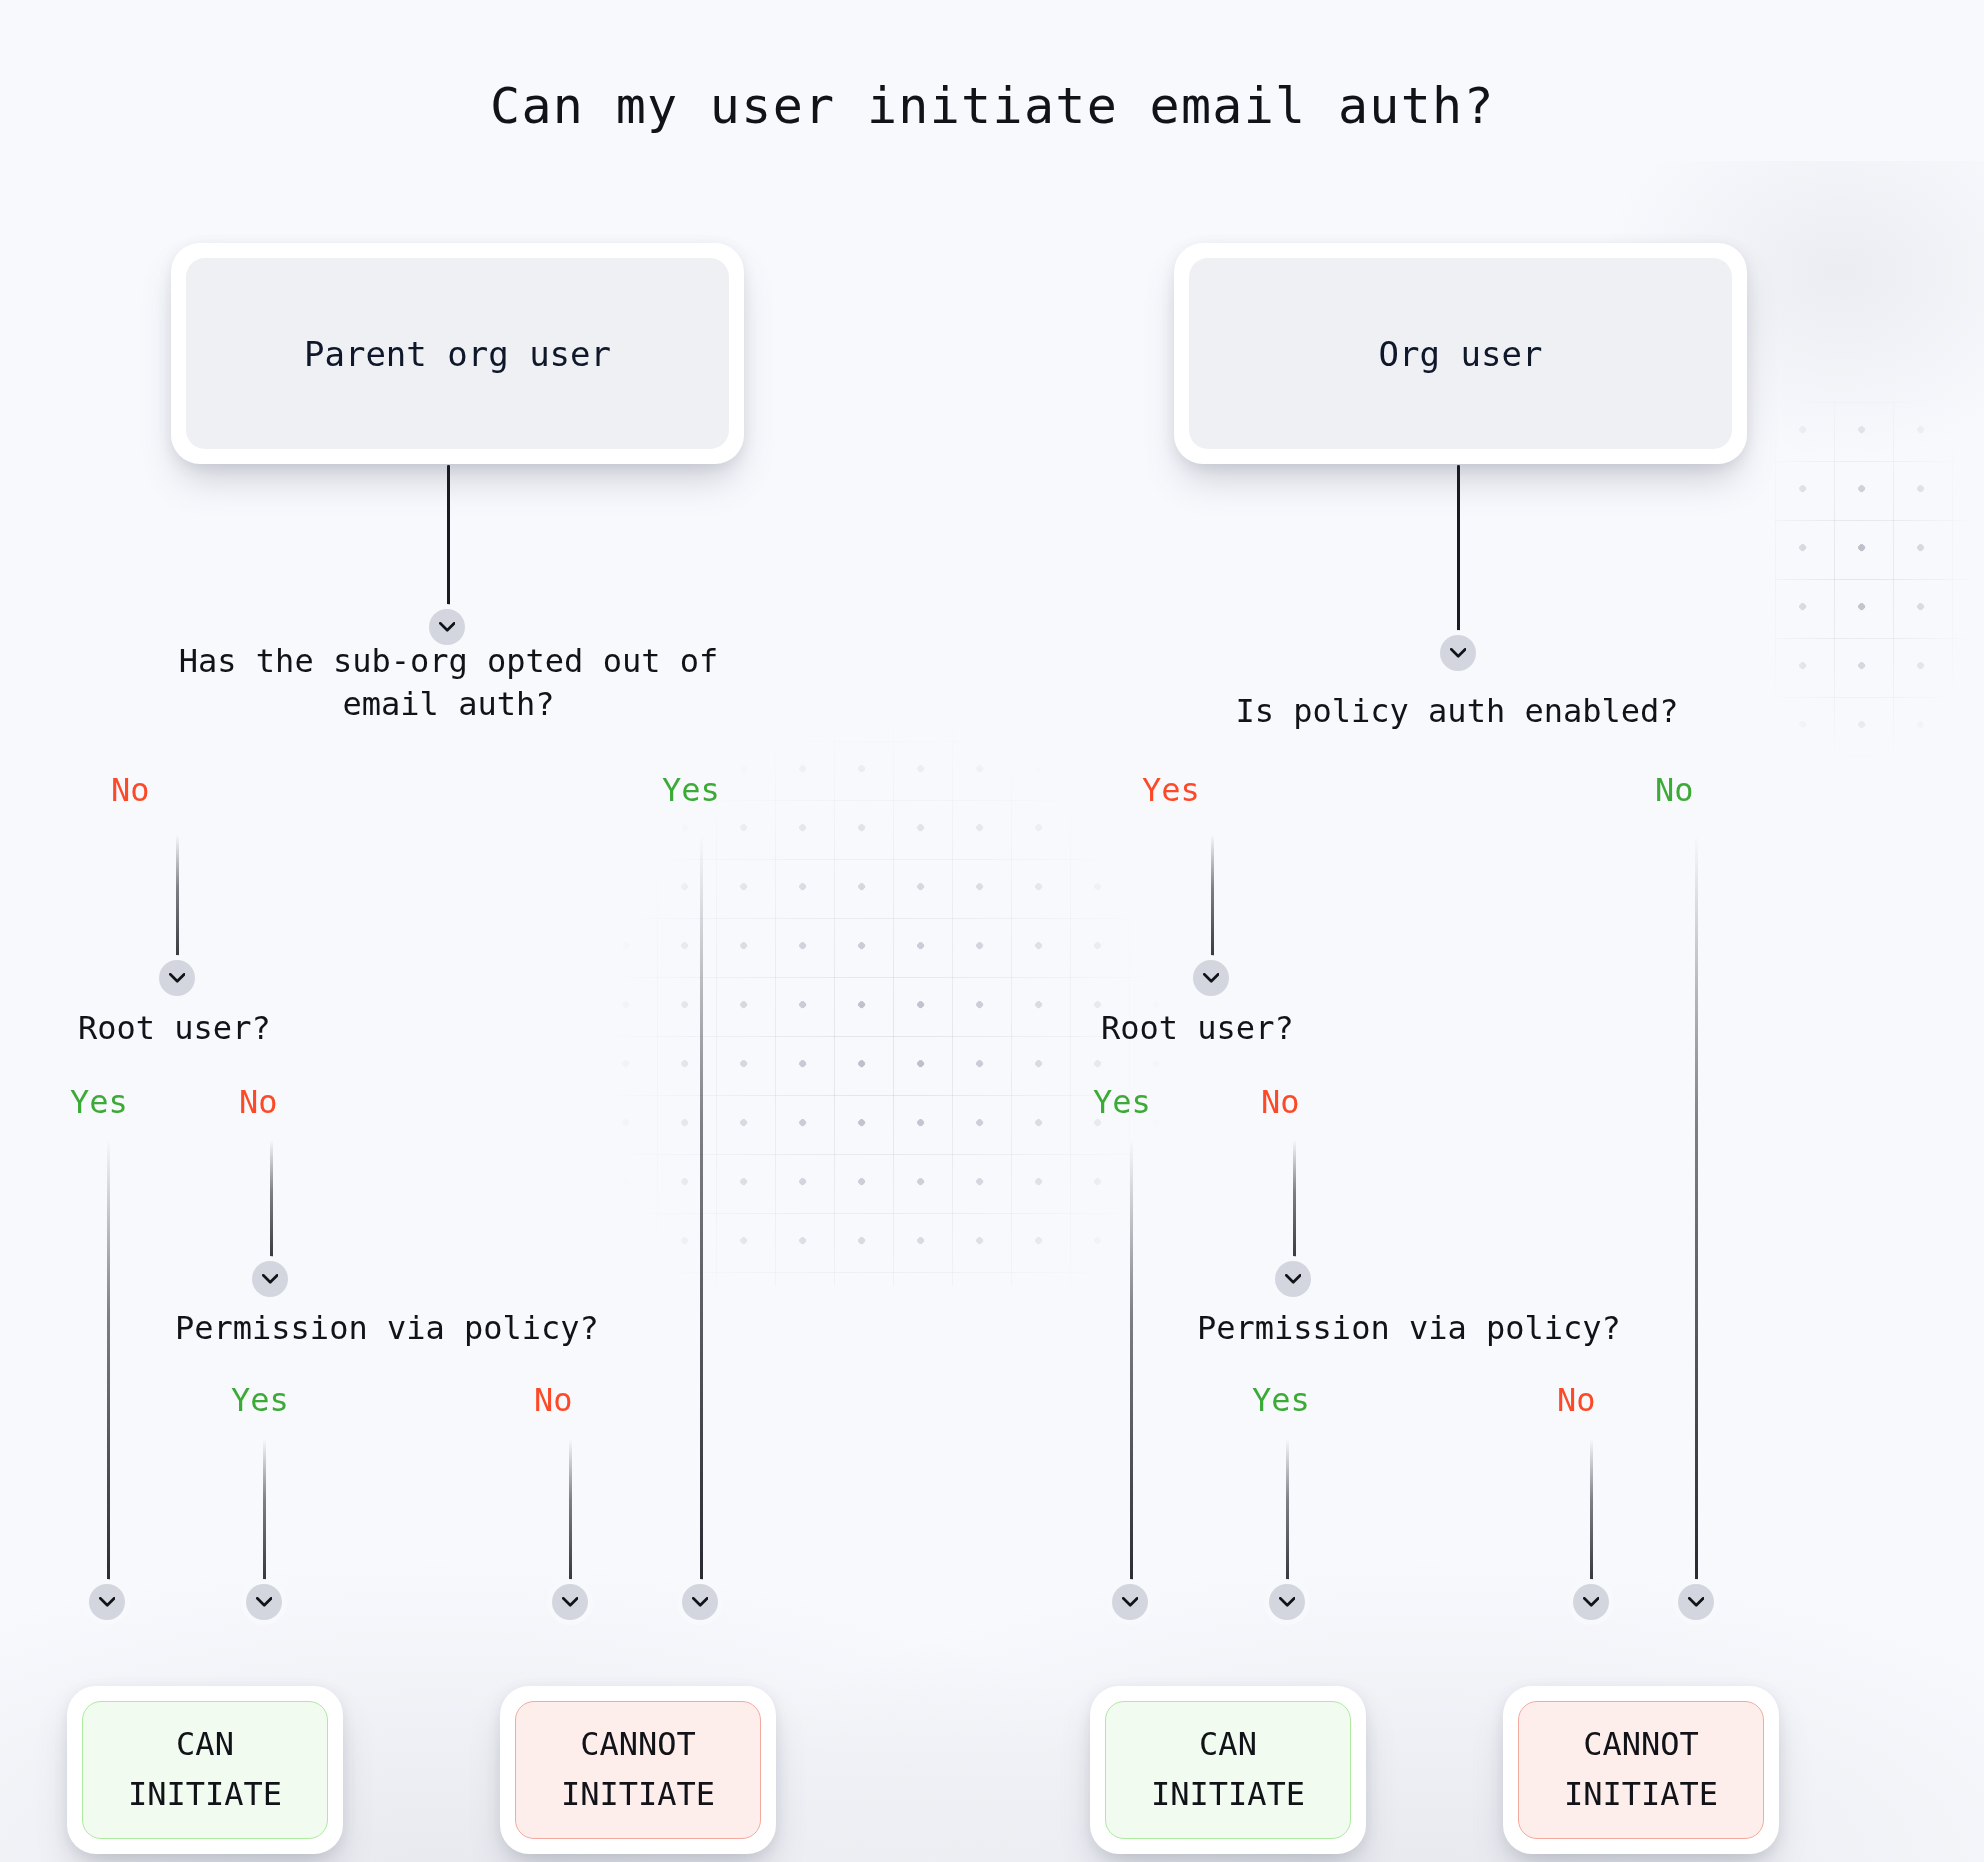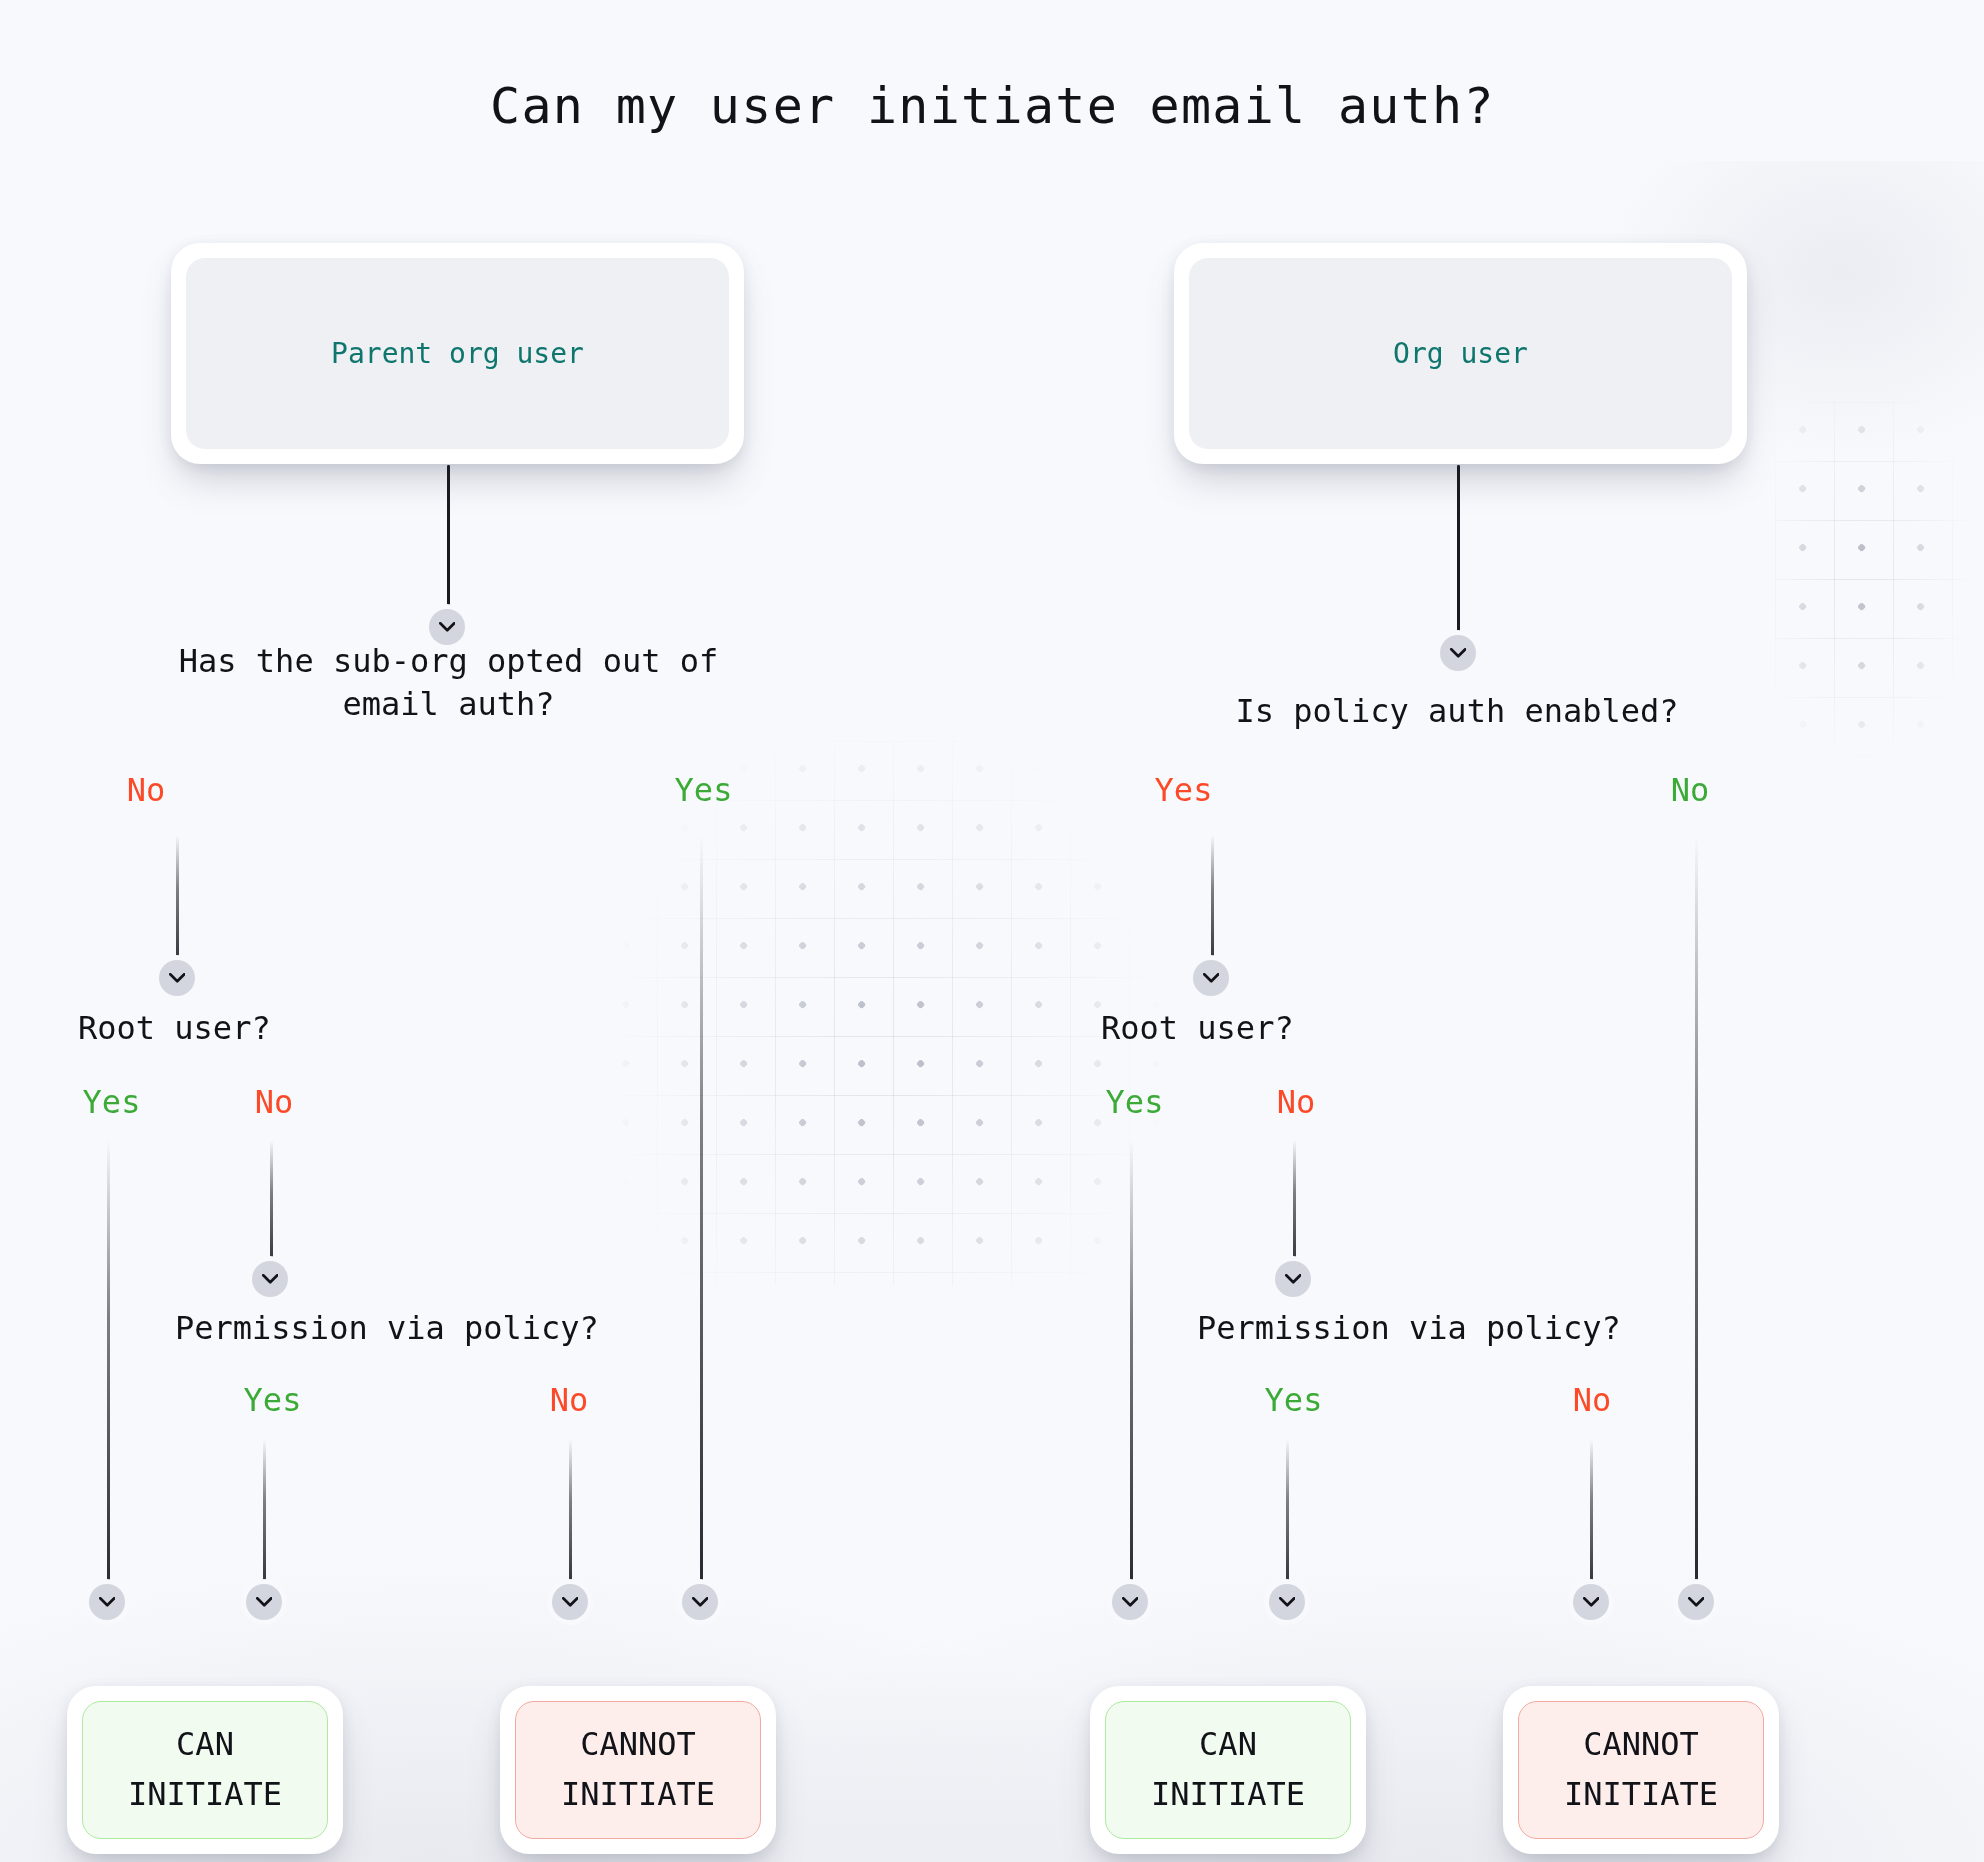--- a/index.html
+++ b/index.html
@@ -105,22 +105,22 @@
     border-radius: 19px;
     display: flex;
     flex-direction: column;
     align-items: center;
     justify-content: center;
     text-align: center;
     white-space: pre;
   }
   .node-inner.neutral {
     background: #eef0f4;
-    color: #0f766e;
-    font-size: 28px;
+    color: #0f172a;
+    font-size: 34px;
   }
   .node-inner.can {
     background: #f1fbf0;
     border: 1.9px solid #aeeaa0;
     color: #111318;
     font-size: 32px;
     line-height: 1.56;
   }
   .node-inner.cannot {
     background: #fdeeec;
@@ -137,21 +137,20 @@
     color: #111318;
     text-align: center;
     line-height: 1.34;
     white-space: pre-line;
   }
 
   
   .edge-label {
     position: absolute;
     font-size: 32px;
-    text-align: center;
     white-space: pre;
   }
   .edge-label.yes-green, .edge-label.green { color: #3caa36; }
   .edge-label.no-red,   .edge-label.red   { color: #fc4a28; }
 
   
   .line {
     position: absolute;
     width: 2.5px;
     background: linear-gradient(to bottom, rgba(25,27,34,0.00) 0%, rgba(25,27,34,0.55) 38%, rgba(25,27,34,0.95) 100%);

